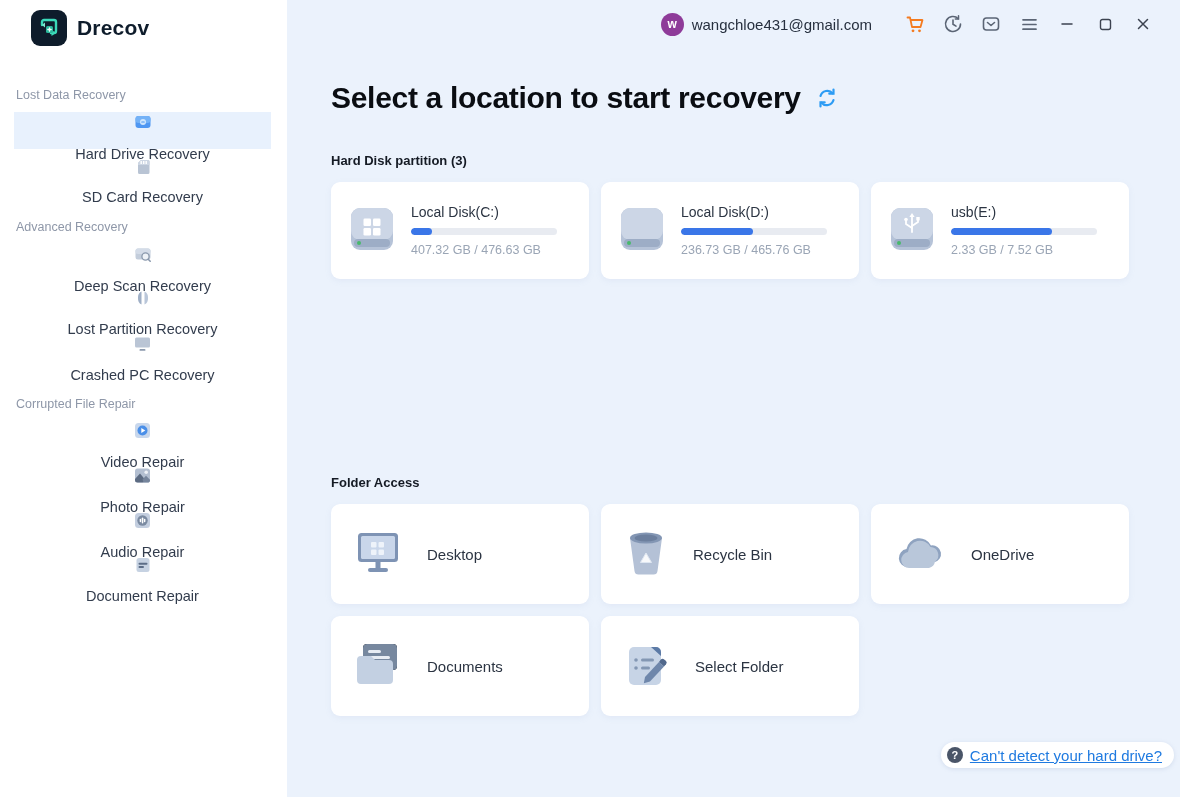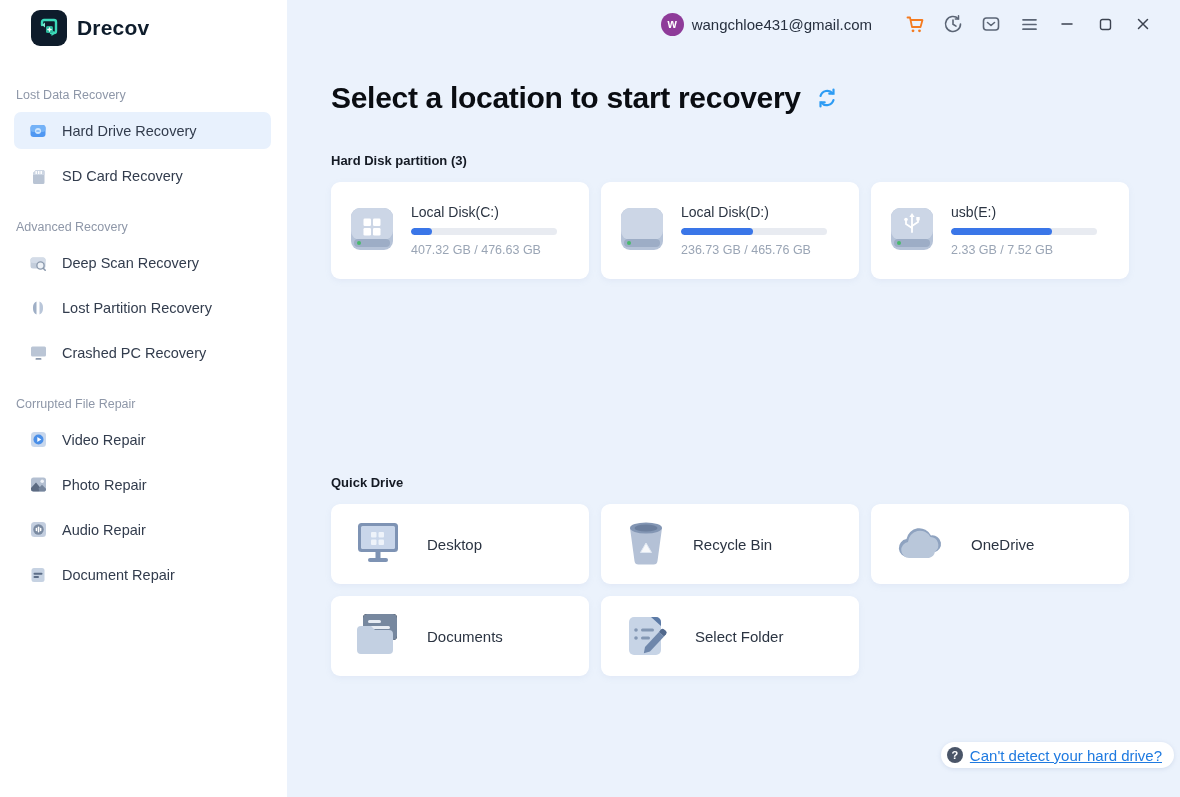--- a/index.html
+++ b/index.html
@@ -10,21 +10,21 @@
   
   .sidebar { width:287px; min-width:287px; height:797px; background:#ffffff; position:relative; }
   .logo-row { display:flex; align-items:center; gap:10px; padding:8px 0 0 31px; height:48px; }
   .logo-badge { width:36px; height:36px; border-radius:9px; background:#0e1c2b;
     display:flex; align-items:center; justify-content:center; }
   .logo-text { font-size:21px; font-weight:bold; color:#0e1c2b; letter-spacing:.2px; }
   .side-section { margin-top:26px; }
   .side-section.first { margin-top:40px; }
   .section-label { padding:0 16px; font-size:12.5px; color:#8e97a8; margin-bottom:10px; }
   .nav-item { display:flex; align-items:center; gap:14px; height:37px; margin:2px 16px 8px 14px;
-    padding:0 14px; border-radius:7px; font-size:14.5px; color:#323c4d; cursor:pointer; }
+    padding:0 14px; border-radius:0; font-size:14.5px; color:#323c4d; cursor:pointer;flex-direction:column; }
   .nav-item.selected { background:#e8f1fd; }
   .nav-ic { width:20px; height:20px; display:flex; align-items:center; justify-content:center; }
 
   
   .main { flex:1; position:relative; background:#ebf2fc; }
   .topbar { display:flex; align-items:center; justify-content:flex-end; height:48px; padding-right:18px; gap:0; }
   .avatar { width:23px; height:23px; border-radius:50%; background:#8e3b99; color:#fff;
     font-size:12px; font-weight:bold; display:flex; align-items:center; justify-content:center; margin-right:8px; }
   .email { font-size:15px; color:#27303f; margin-right:24px; }
   .tb-icon { width:24px; height:24px; margin:0 7px; display:flex; align-items:center; justify-content:center; cursor:pointer; }
@@ -39,21 +39,21 @@
   .cards-grid { display:flex; gap:12px; flex-wrap:wrap; width:810px; }
   .part-card { width:258px; height:97px; background:#ffffff; border-radius:9px;
     box-shadow:0 2px 6px rgba(140,160,195,.10); display:flex; align-items:center;
     padding:0 14px 0 18px; gap:16px; cursor:pointer; }
   .drive-info { flex:1; }
   .drive-name { font-size:14px; color:#2b3442; margin-bottom:8px; }
   .bar-track { width:146px; height:7px; border-radius:4px; background:#e8ebf1; overflow:hidden; margin-bottom:8px; }
   .bar-fill { height:100%; border-radius:4px; background:#3a76e8; }
   .drive-cap { font-size:12.5px; color:#9aa5b5; }
 
-  .qa-card { width:258px; height:80px; background:#ffffff; border-radius:9px;
+  .qa-card { width:258px; height:100px; background:#ffffff; border-radius:9px;
     box-shadow:0 2px 6px rgba(140,160,195,.10); display:flex; align-items:center;
     padding-left:24px; gap:26px; cursor:pointer; }
   .qa-label { font-size:15px; color:#2b3442; }
 
   .help-pill { position:absolute; right:6px; bottom:29px; height:26px; background:#ffffff;
     border-radius:14px; display:flex; align-items:center; gap:7px; padding:0 12px 0 6px;
     box-shadow:0 1px 4px rgba(140,160,195,.25); cursor:pointer; }
   .help-badge { width:16px; height:16px; border-radius:50%; background:#4a5568; color:#fff;
     font-size:11px; font-weight:bold; display:flex; align-items:center; justify-content:center; }
   .help-link { font-size:15px; color:#1f7ae0; text-decoration:underline; }
@@ -313,21 +313,21 @@
           <div class="drive-info">
             <div class="drive-name">usb(E:)</div>
             <div class="bar-track">
               <div class="bar-fill" style="width: 69%;"></div>
             </div>
             <div class="drive-cap">2.33 GB / 7.52 GB</div>
           </div>
         </div>
       </div>
 
-      <div class="group-heading" style="margin-top:196px;">Quick Drive</div>
+      <div class="group-heading" style="margin-top:196px;">Folder Access</div>
 
       <div class="cards-grid">
 
         <div class="qa-card">
           <span>
             <svg width="46" height="44" viewBox="0 0 46 44">
               <rect x="3" y="3" width="40" height="29" rx="3.5" fill="#7e93b4"></rect>
               <rect x="6" y="6" width="34" height="23" rx="1.5" fill="#c9d6ea"></rect>
               <g fill="#eef3fa">
                 <rect x="16" y="12" width="5.5" height="5.5" rx="1"></rect>

